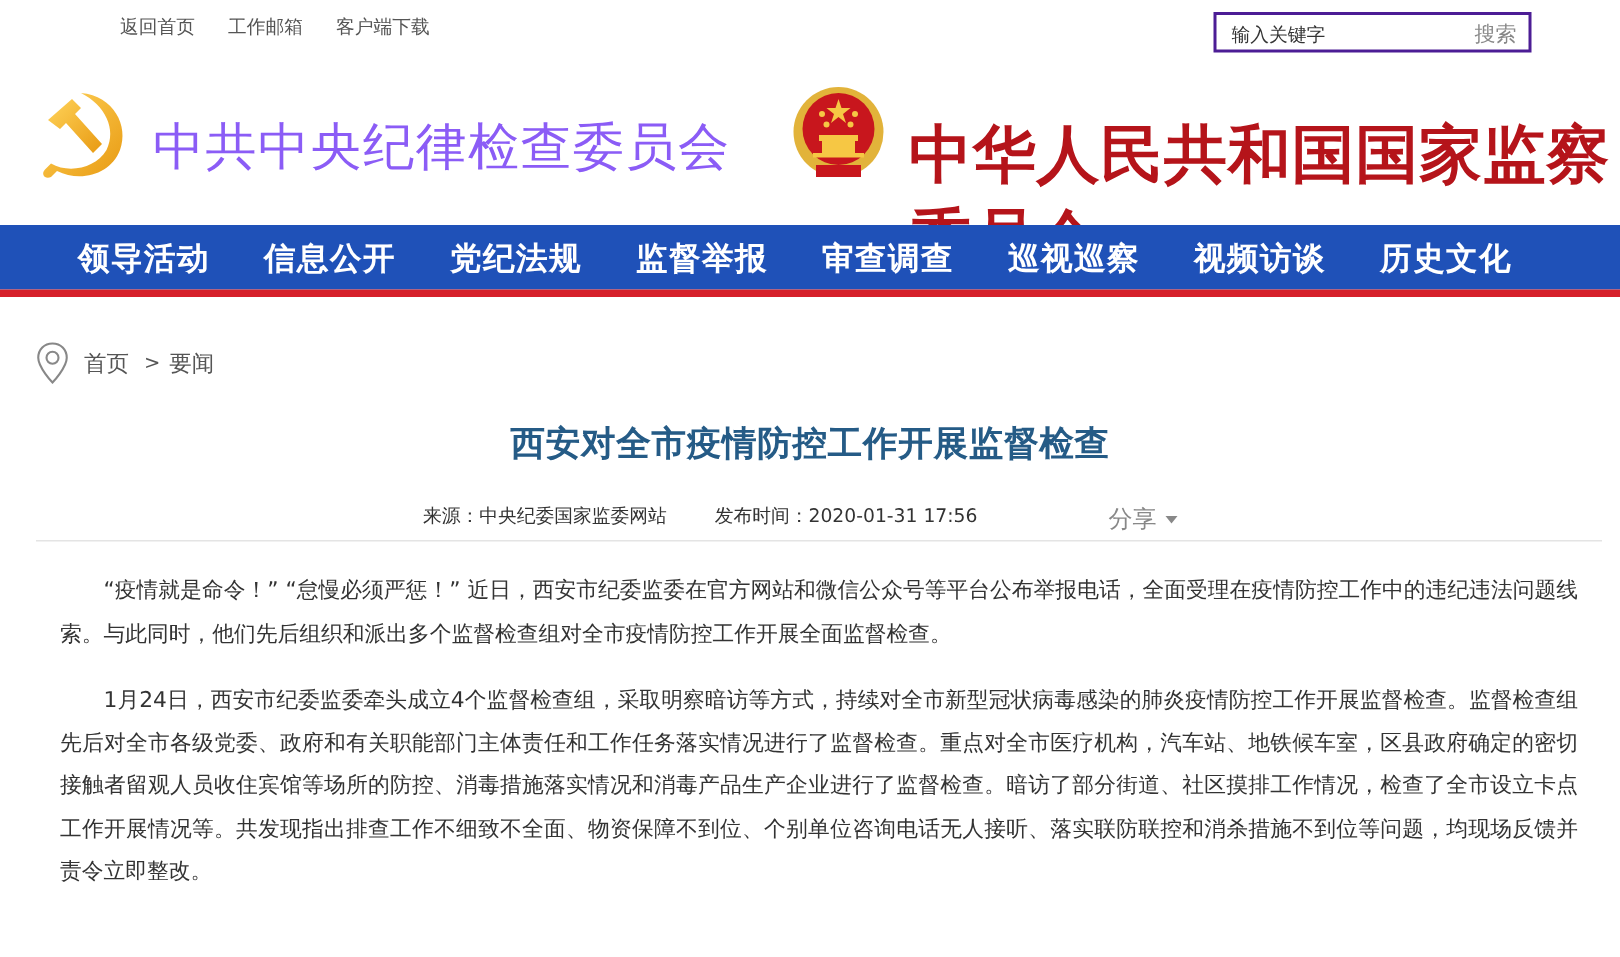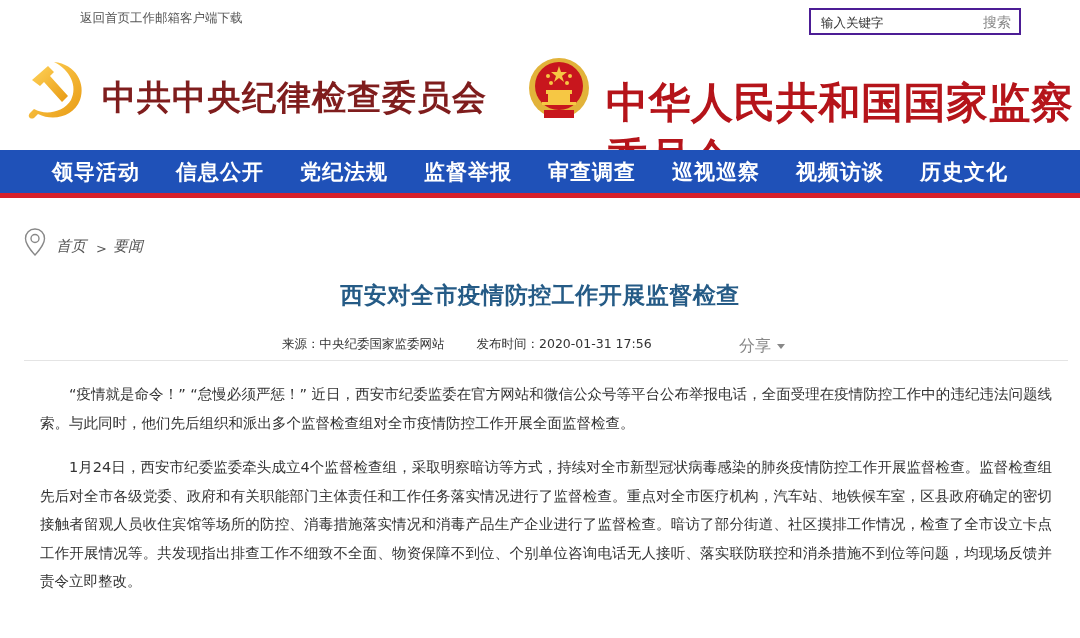--- a/index.html
+++ b/index.html
@@ -1,42 +1,42 @@
 <!DOCTYPE html>
 <html><head>
 <meta charset="utf-8">
 <style>
   * { margin: 0; padding: 0; box-sizing: border-box; }
   html, body { width: 1080px; height: 638px; overflow: hidden; background: #ffffff; }
   body { font-family: "DejaVu Sans", "Liberation Sans", sans-serif; color: #333; position: relative; }
 
   
   .topbar { position: absolute; top: 0; left: 0; width: 1080px; height: 40px; }
-  .toplinks { position: absolute; left: 80px; top: 10px; display: flex; font-size: 12.5px; color: #555; }
+  .toplinks { position: absolute; left: 80px; top: 10px; display: flex; gap: 22px; font-size: 12.5px; color: #555; }
   .toplinks span { cursor: pointer; }
   .search { position: absolute; left: 809px; top: 8px; width: 212px; height: 27px; border: 2px solid #4c1d95; background: #fff; }
   .search input { position: absolute; left: 0; top: 0; width: 160px; height: 25px; border: none; outline: none; padding-left: 10px; font-size: 12.5px; color: #333; background: transparent; font-family: "DejaVu Sans", sans-serif; }
   .search input::placeholder { color: #333; }
   .search .btn { position: absolute; right: 8px; top: 4px; font-size: 14px; color: #888; cursor: pointer; text-align: center; }
 
   
   .header { position: absolute; top: 50px; left: 0; width: 1080px; height: 95px; }
   .logo1 { position: absolute; left: 24px; top: 8px; width: 64px; height: 64px; }
-  .logo1-text { position: absolute; left: 102px; top: 25px; font-size: 34px; font-weight: bold; color: #7f1d1d; font-family: "DejaVu Serif", "Liberation Serif", serif; letter-spacing: 1px; }
+  .logo1-text { position: absolute; left: 102px; top: 25px; font-size: 34px; font-weight: normal; color: #8b5cf6; font-family: "DejaVu Serif", "Liberation Serif", serif; letter-spacing: 1px; }
   .logo2 { position: absolute; left: 528px; top: 6px; width: 62px; height: 66px; }
   .logo2-text { position: absolute; left: 606px; top: 25px; font-size: 42px; font-weight: bold; color: #b5141a; font-family: "DejaVu Serif", "Liberation Serif", serif; letter-spacing: 0.5px; }
 
   
   .nav { position: absolute; top: 150px; left: 0; width: 1080px; height: 43px; background: #1f51b8; }
   .nav-stripe { position: absolute; top: 193px; left: 0; width: 1080px; height: 5px; background: #d6202a; }
   .nav ul { list-style: none; display: flex; position: absolute; left: 52px; top: 0; height: 43px; }
   .nav li { font-family: "DejaVu Serif", "Liberation Serif", serif; font-weight: bold; color: #fff; font-size: 21px; line-height: 43px; margin-right: 36px; cursor: pointer; letter-spacing: 1px; }
 
   
-  .crumb { position: absolute; top: 228px; left: 24px; display: flex; align-items: flex-end; font-size: 15px; color: #555; font-style: italic; }
+  .crumb { position: absolute; top: 228px; left: 24px; display: flex; align-items: center; font-size: 15px; color: #555; }
   .crumb .pin { width: 22px; height: 28px; margin-right: 10px; }
   .crumb a { color: #555; cursor: pointer; }
   .crumb .sep { margin: 0 6px 0 10px; font-size: 13px; }
 
   
   .title { position: absolute; top: 280px; left: 0; width: 1080px; text-align: center; font-size: 23px; font-weight: bold; color: #255b86; letter-spacing: 0.5px; }
   .meta { position: absolute; top: 336px; left: 282px; font-size: 12.5px; color: #333; display: flex; }
   .meta .date { margin-left: 32px; }
   .share { position: absolute; top: 336px; left: 739px; font-size: 16px; color: #888; cursor: pointer; }
   .share .caret { display: inline-block; width: 0; height: 0; border-left: 4px solid transparent; border-right: 4px solid transparent; border-top: 5px solid #888; margin-left: 6px; vertical-align: middle; }

